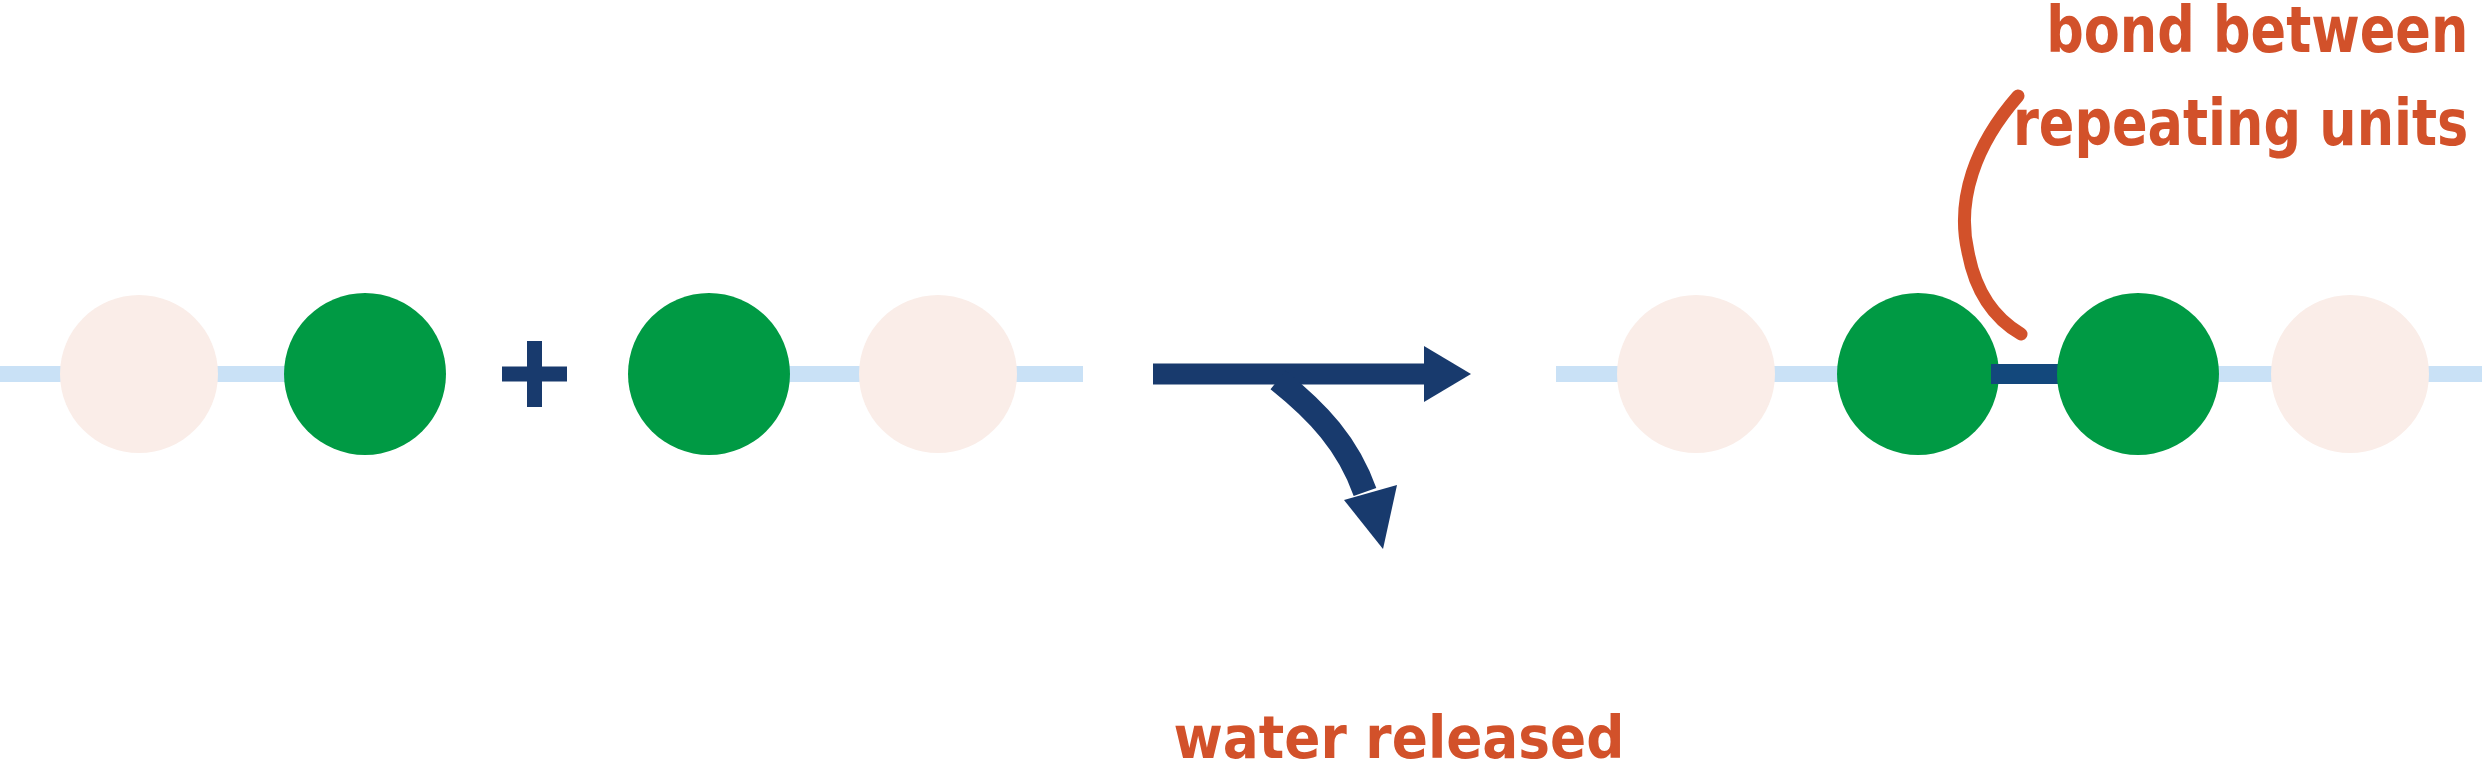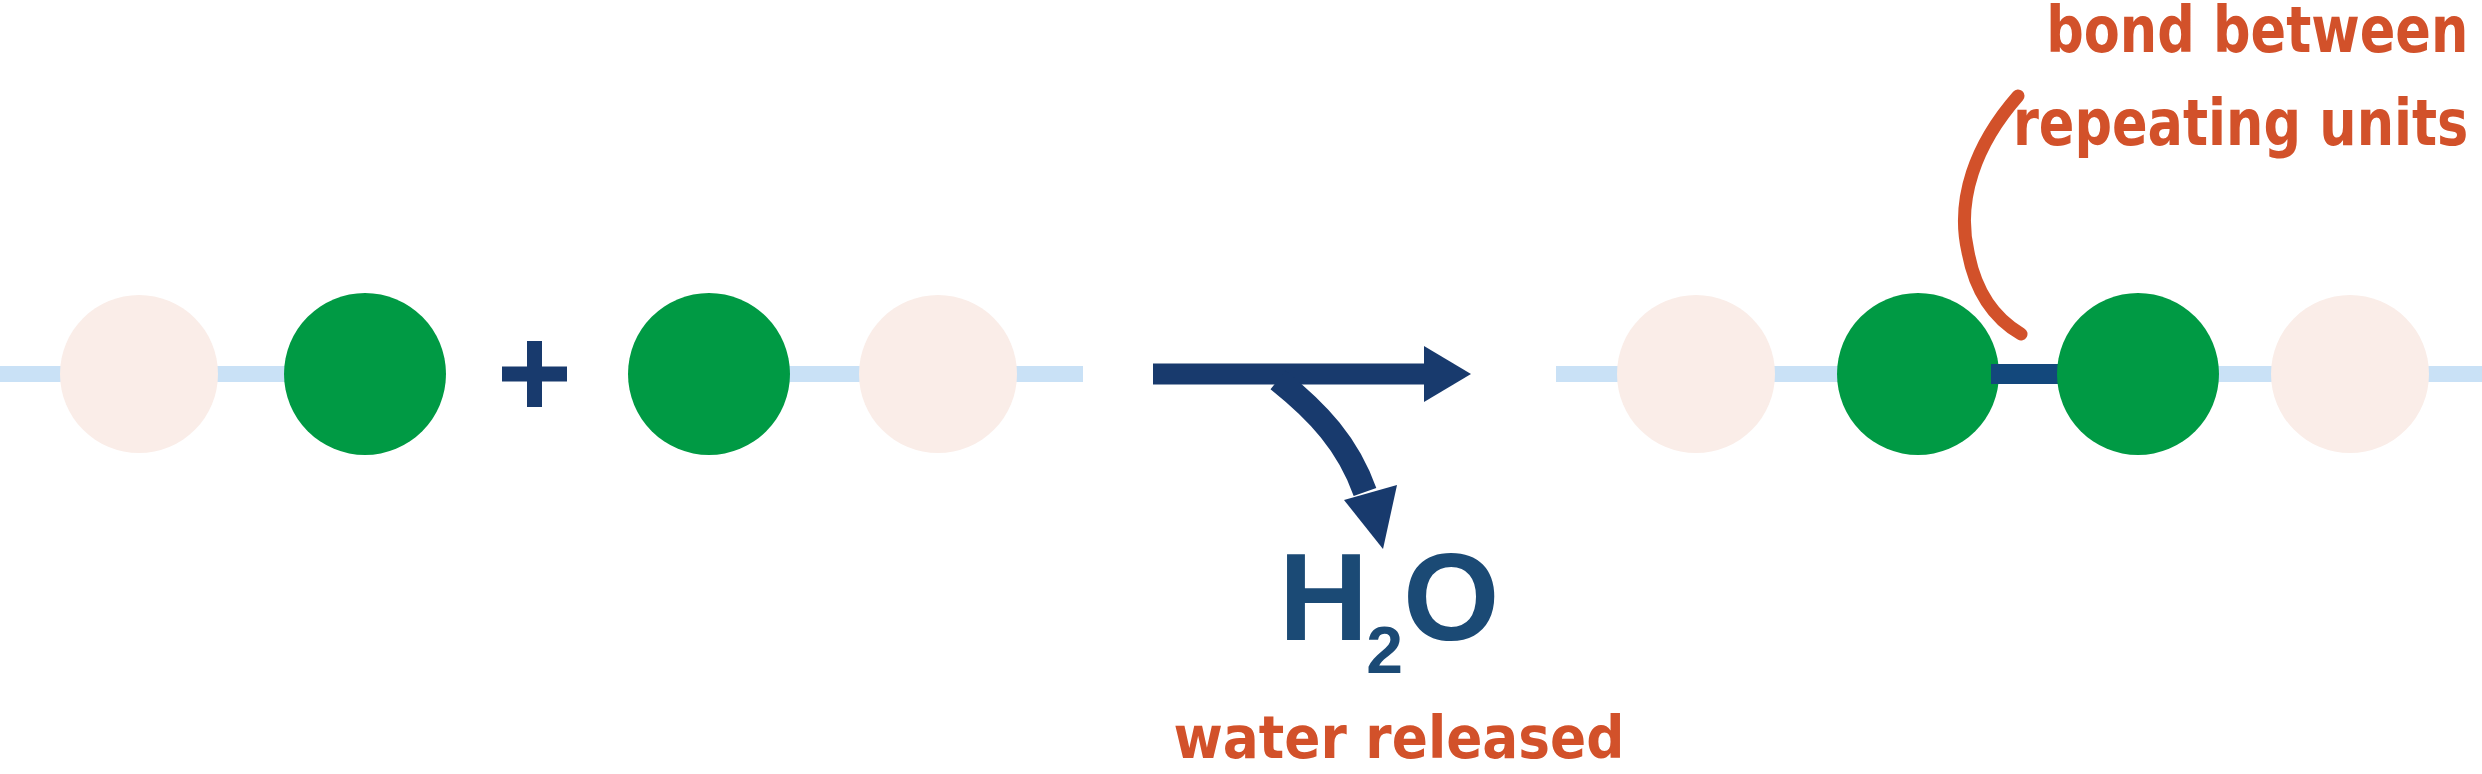--- a/index.html
+++ b/index.html
@@ -85,23 +85,20 @@
 
     <circle class="pink-unit" cx="1696" cy="374" r="79"></circle>
     <circle class="green-unit" cx="1918" cy="374" r="81"></circle>
     <rect class="bond-fill" x="1991" y="364" width="71" height="20"></rect>
     <circle class="green-unit" cx="2138" cy="374" r="81"></circle>
     <circle class="pink-unit" cx="2350" cy="374" r="79"></circle>
 
     <path class="orange-curve" d="M2018 96 C 1975 145, 1956 200, 1968 252 C 1976 295, 1997 320, 2021 334"></path>
   </svg>
 
-  <div class="water-formula">
-    <span>H</span><span class="sub">2</span><span>O</span>
-  </div>
 
   <div class="water-caption">water released</div>
 
   <div class="bond-label">
     <div>bond between</div>
     <div>repeating units</div>
   </div>
 
 </div>
 

